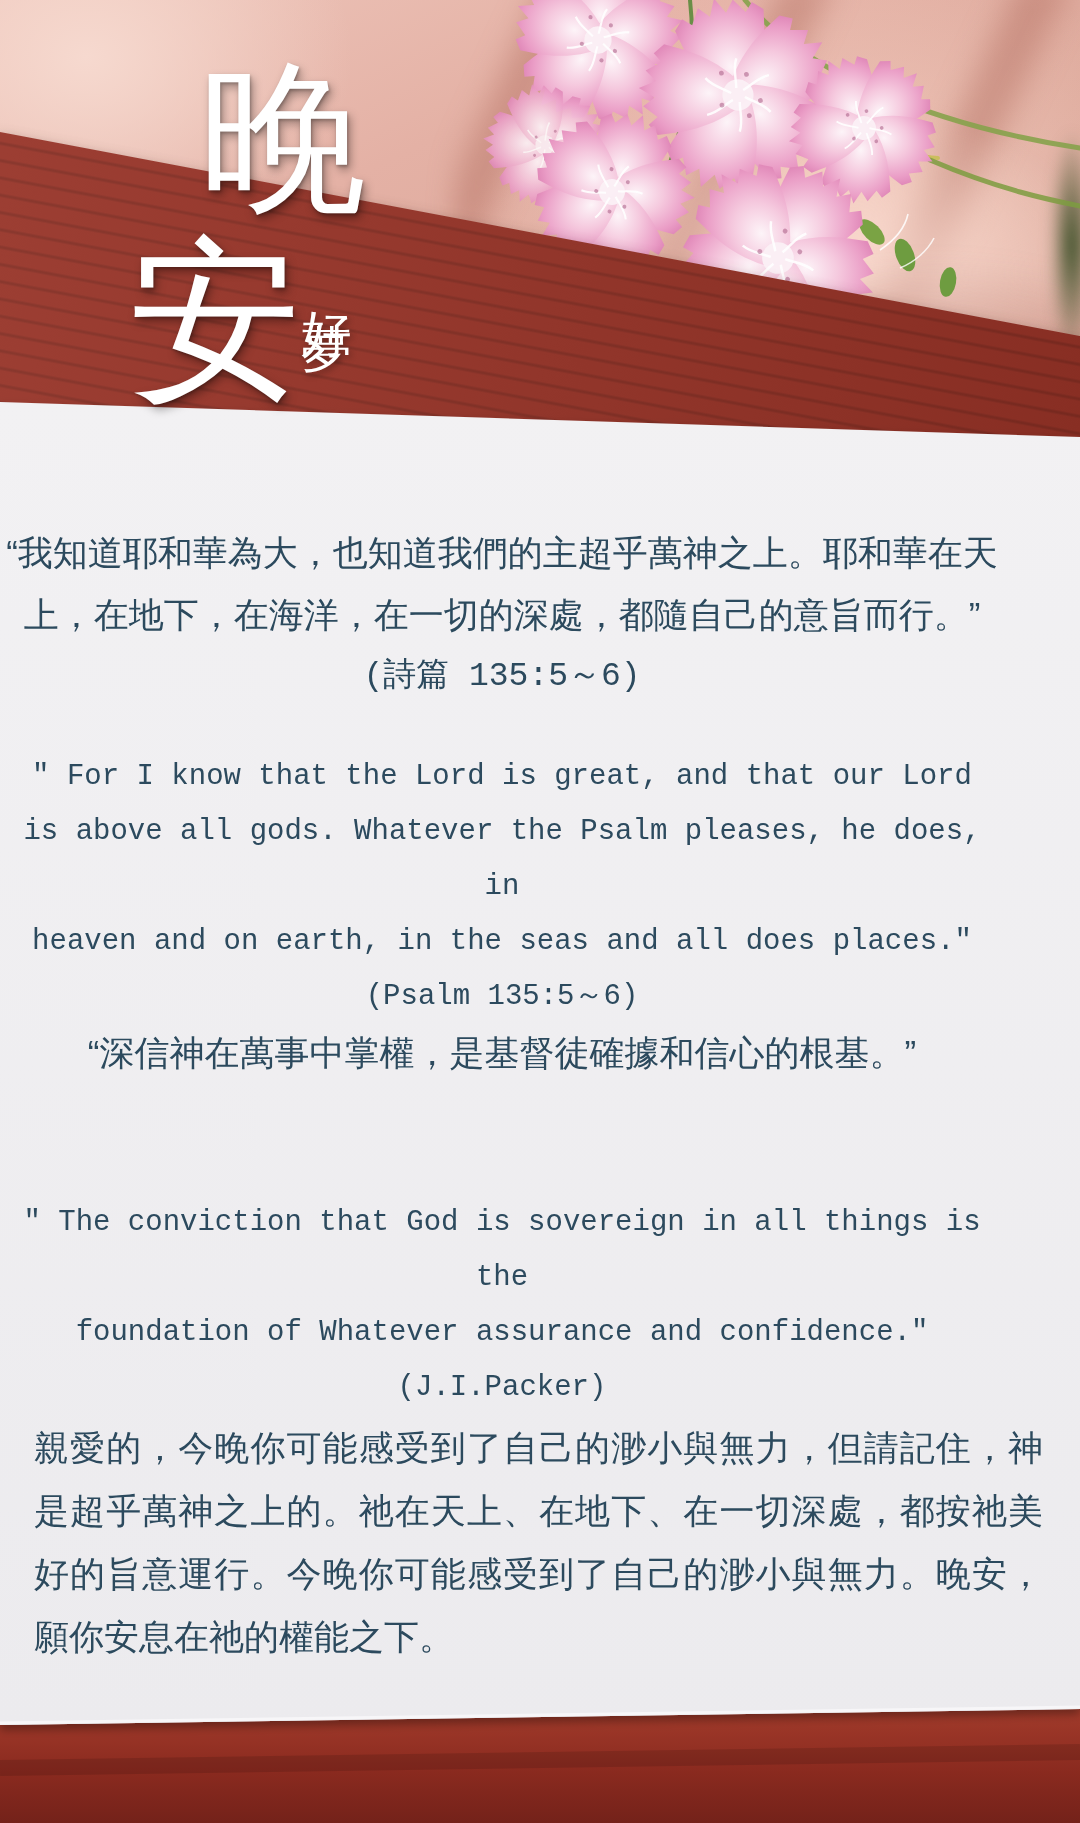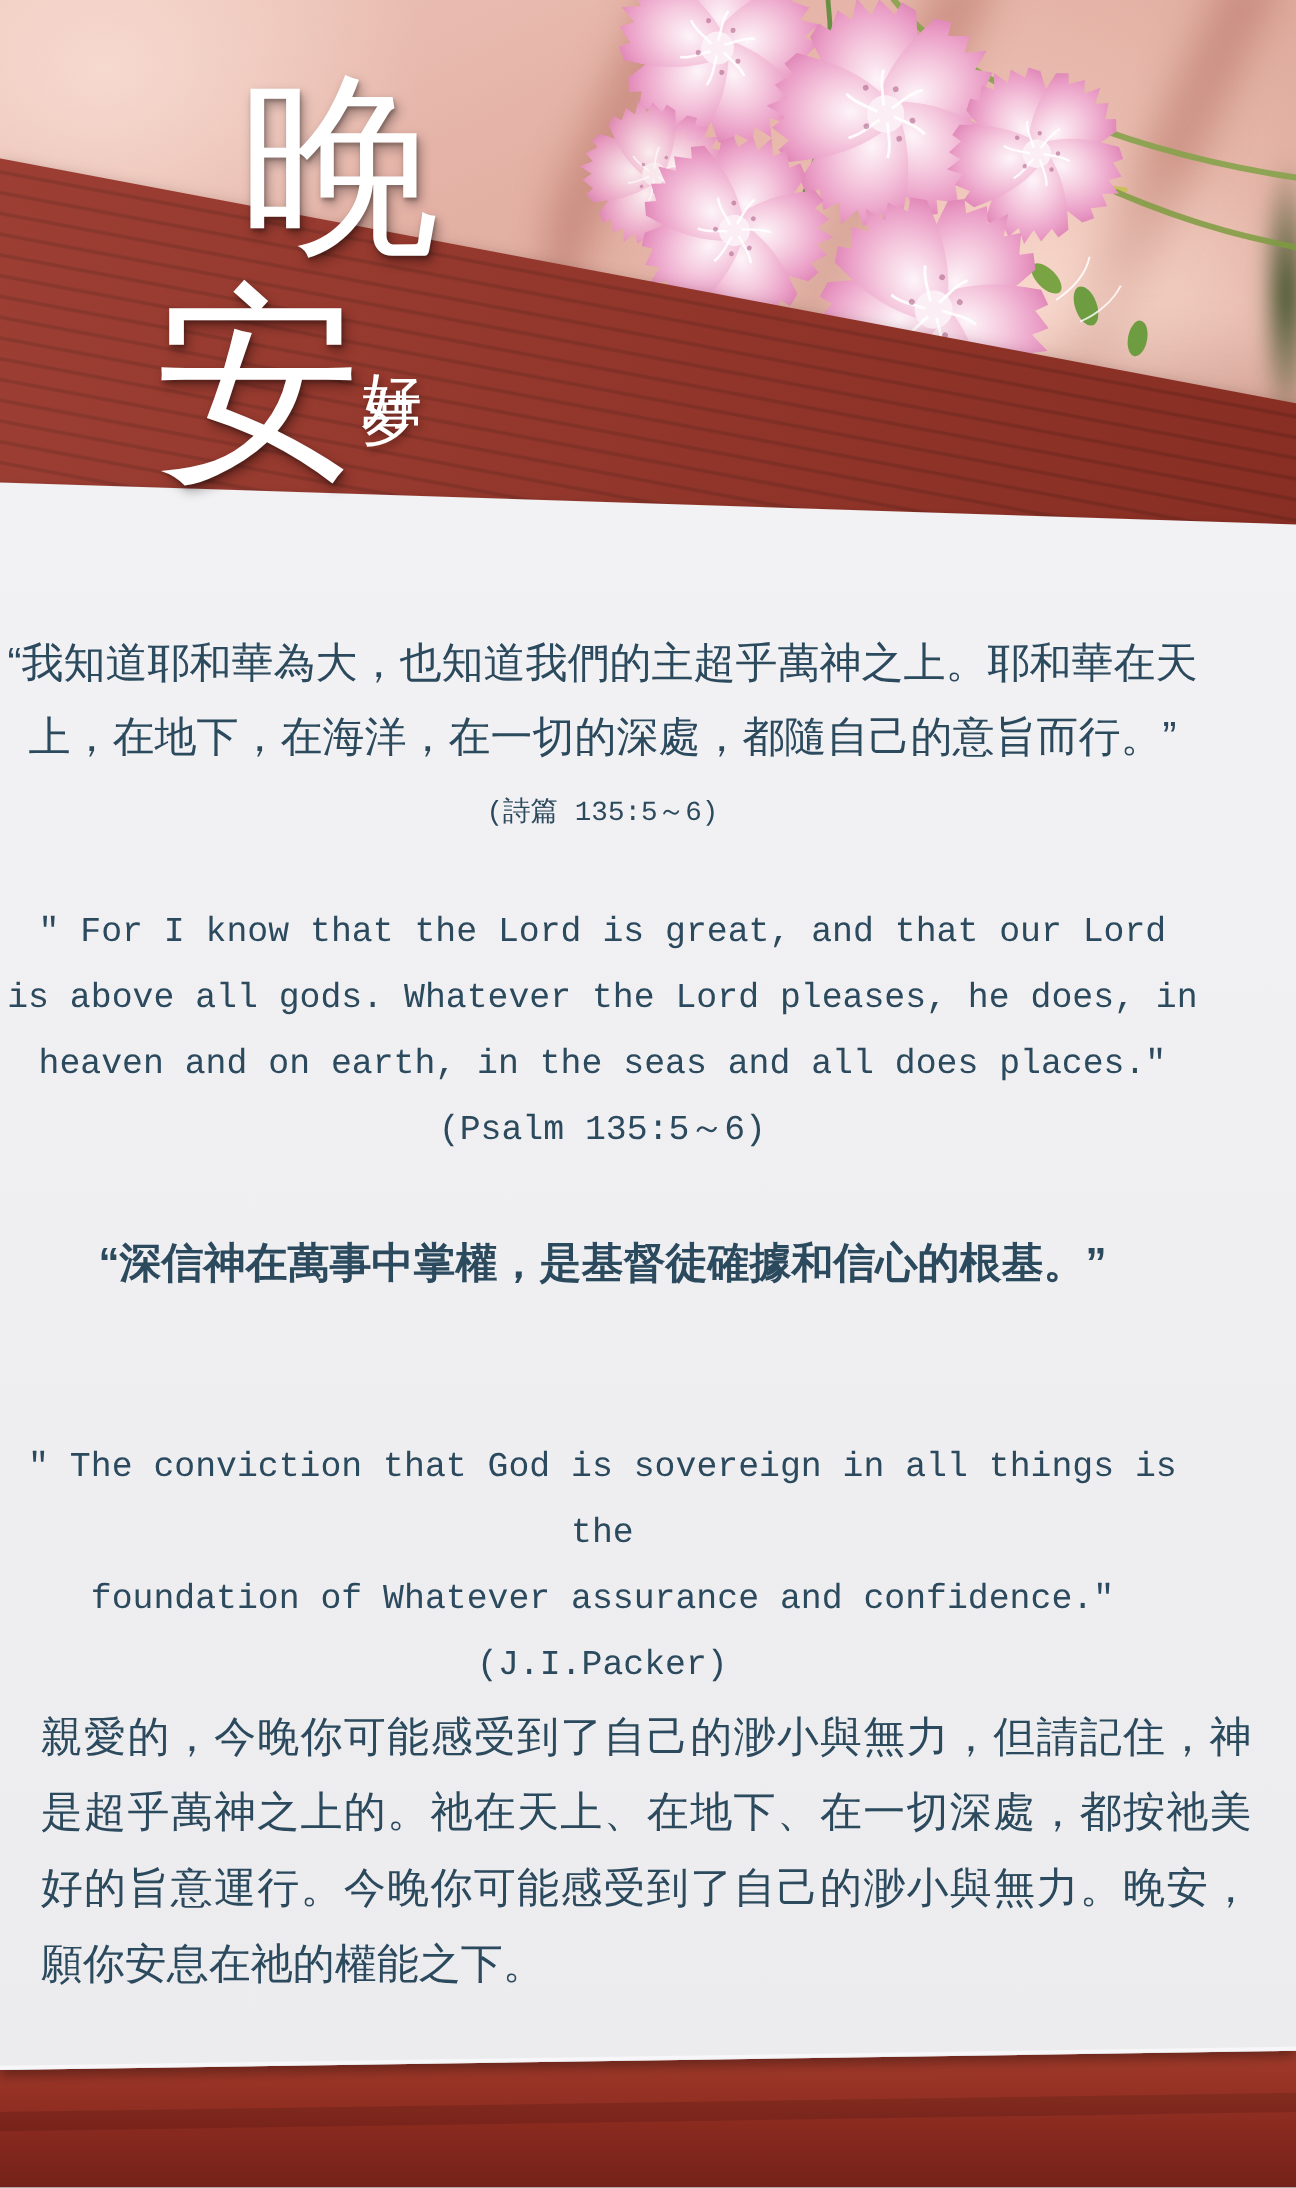--- a/index.html
+++ b/index.html
@@ -66,22 +66,22 @@
     position:absolute;left:302px;top:272px;font-size:50px;line-height:1;
     writing-mode:vertical-rl;letter-spacing:12px;color:#fff;
     font-family:"Liberation Serif","DejaVu Serif",serif;
     text-shadow:2px 3px 6px rgba(0,0,0,.3);
   }
   
   .textbody{position:absolute;inset:0;z-index:5;color:var(--text,#2c4a5e);}
   .q{position:absolute;left:0;width:1004px;text-align:center;}
   .zh{font-size:35px;line-height:62px;font-family:"Liberation Sans",sans-serif;}
   .en{font-size:29px;line-height:55px;font-family:"Liberation Mono","DejaVu Sans Mono",monospace;}
-  .zh .ref{font-family:"Liberation Mono","DejaVu Sans Mono",monospace;font-size:23px;}
-  .q1{top:522px;} .q1en{top:749px;} .q2{top:1022px;font-weight:bold;} .q2en{top:1195px;}
+  .zh .ref{font-family:"Liberation Mono","DejaVu Sans Mono",monospace;font-size:33px;}
+  .q1{top:522px;} .q1en{top:749px;} .q2{top:1022px;} .q2en{top:1195px;}
   .closing{
     position:absolute;top:1416px;left:0;width:1077px;box-sizing:border-box;
     padding:0 34px;font-size:35px;line-height:63px;text-align:justify;
   }
   .closing .jline{text-align:justify;text-align-last:justify;}
   .closing .lastline{text-align:right;text-align-last:left;}
 </style>
 </head>
 <body>
 
@@ -183,21 +183,21 @@
   <div class="textbody">
 
     <div class="q zh q1">
       <div>“我知道耶和華為大，也知道我們的主超乎萬神之上。耶和華在天</div>
       <div>上，在地下，在海洋，在一切的深處，都隨自己的意旨而行。”</div>
       <div class="ref">(詩篇 135:5～6)</div>
     </div>
 
     <div class="q en q1en">
       <div>″ For I know that the Lord is great, and that our Lord</div>
-      <div>is above all gods. Whatever the Lord pleases, he does, in</div>
+      <div>is above all gods. Whatever the Psalm pleases, he does, in</div>
       <div>heaven and on earth, in the seas and all does places.″</div>
       <div>(Psalm 135:5～6)</div>
     </div>
 
     <div class="q zh q2">
       <div>“深信神在萬事中掌權，是基督徒確據和信心的根基。”</div>
     </div>
 
     <div class="q en q2en">
       <div>″ The conviction that God is sovereign in all things is the</div>

